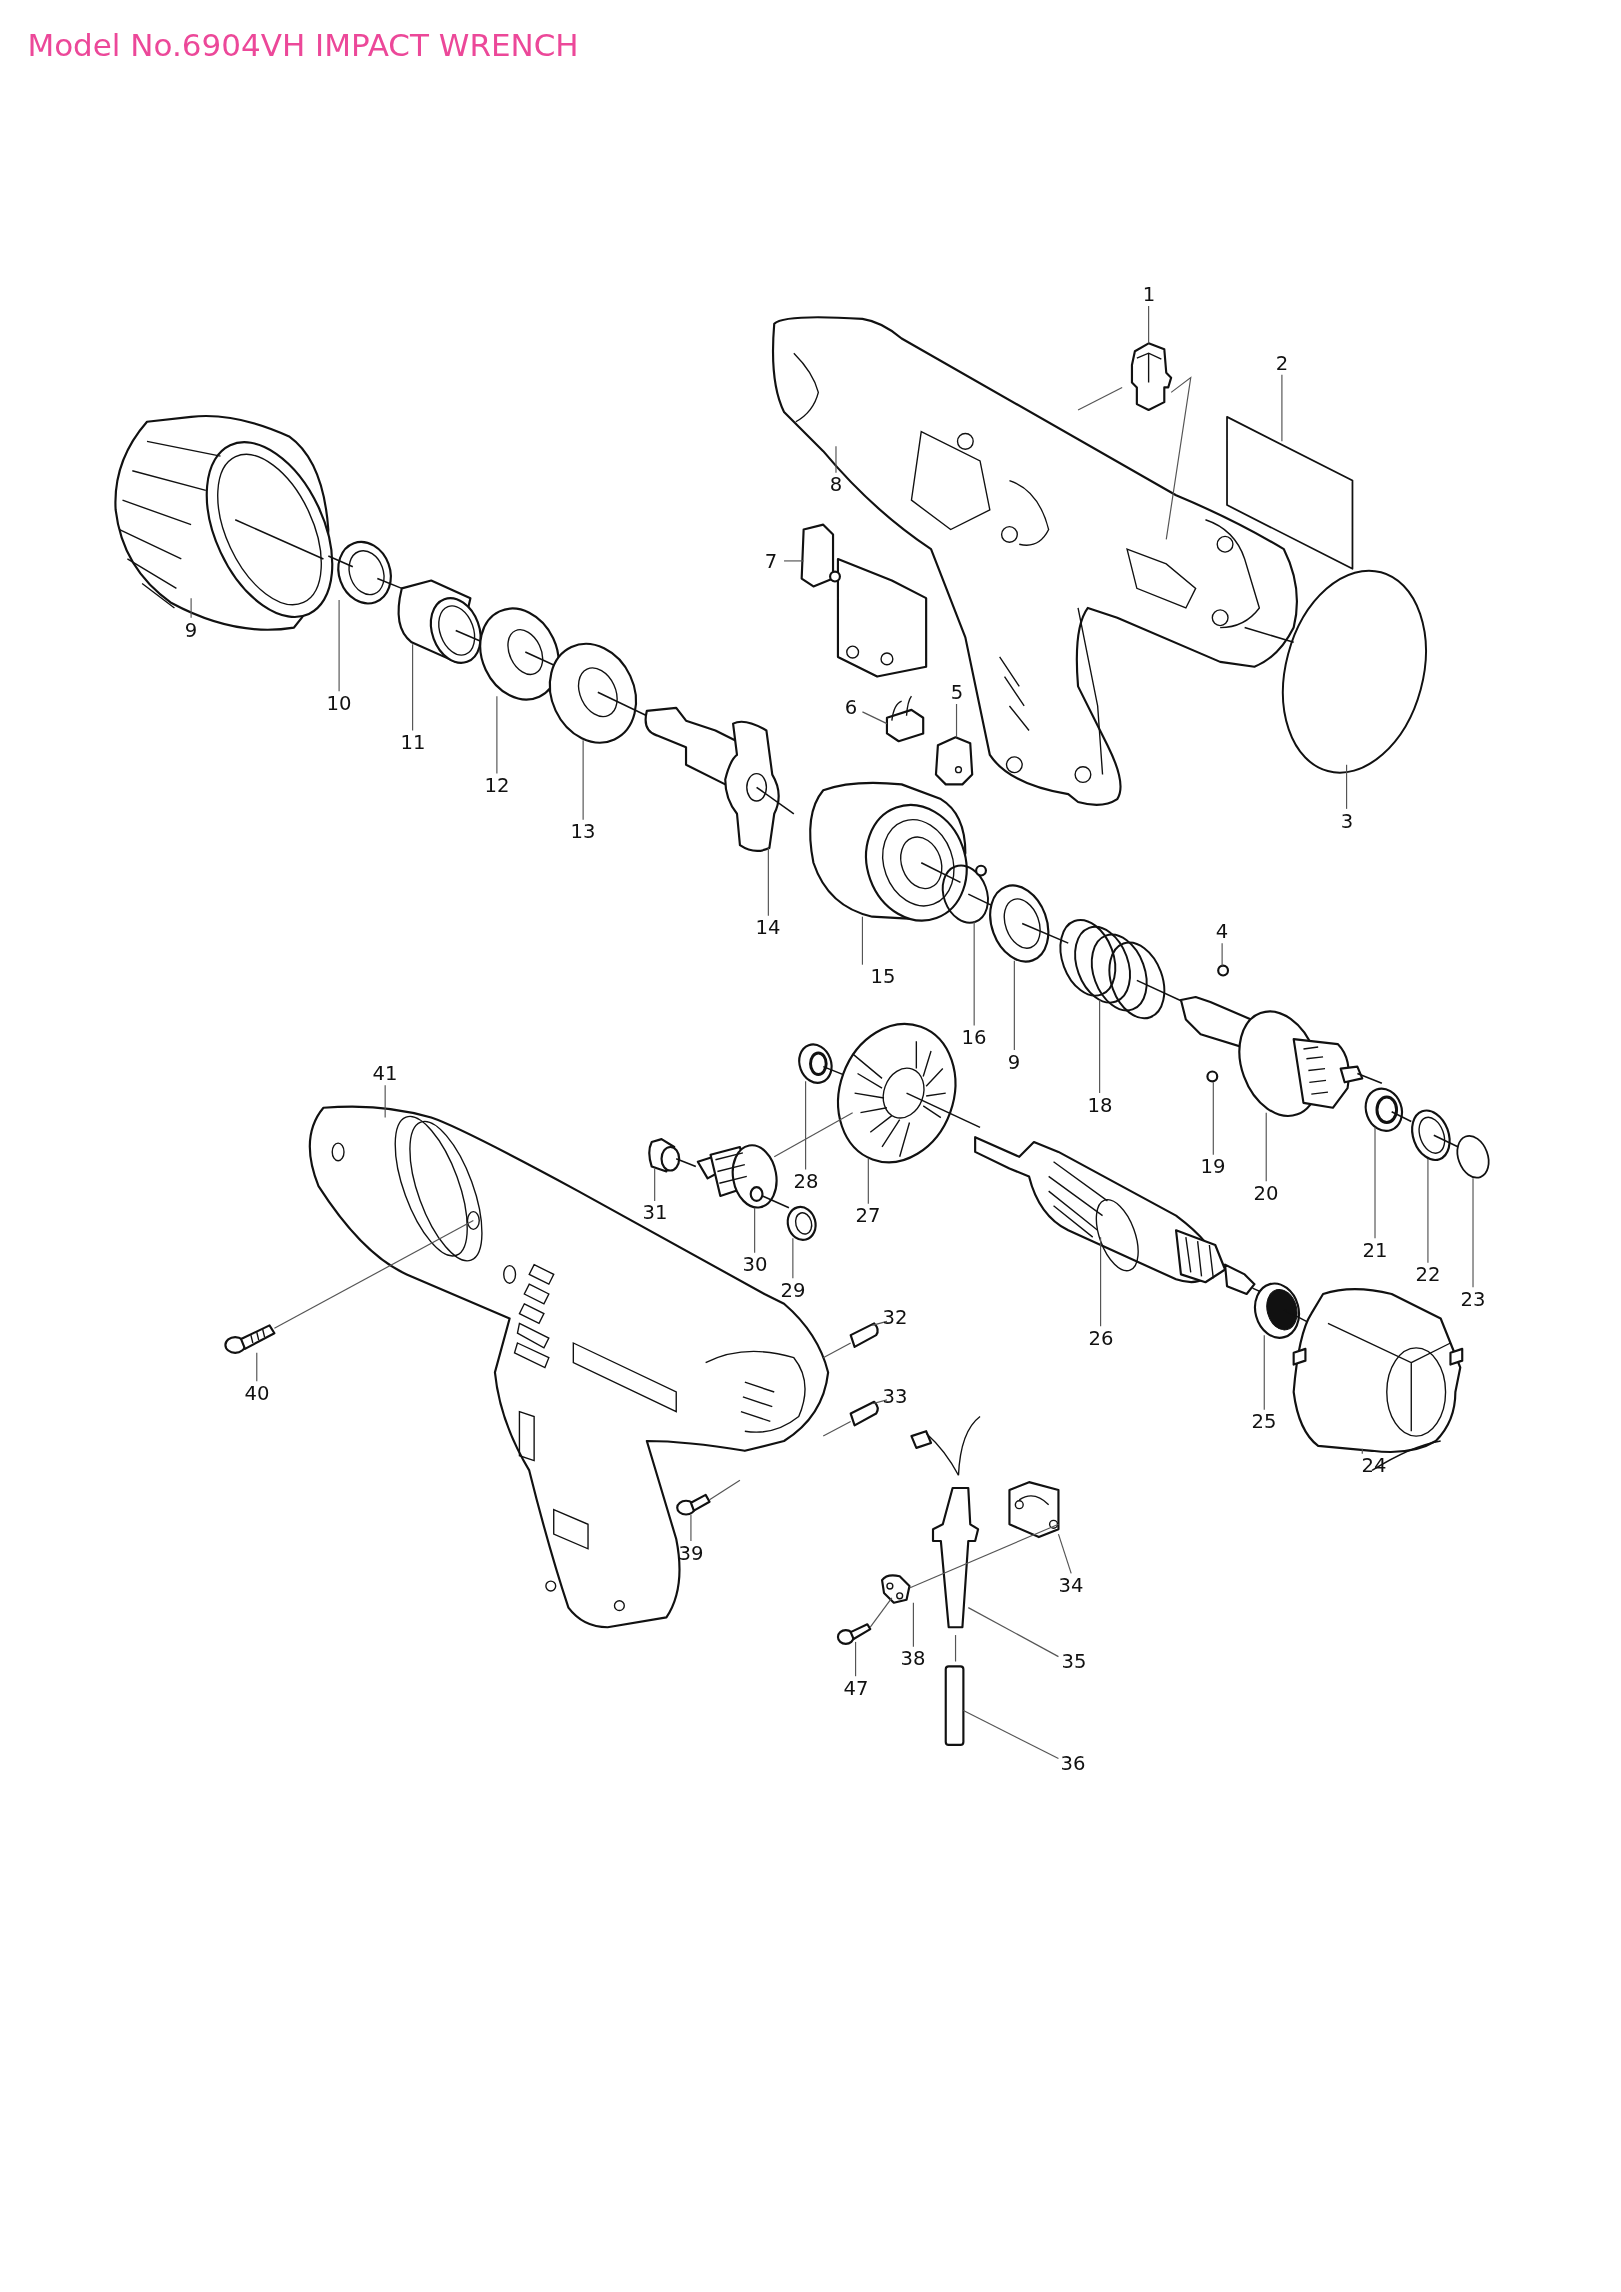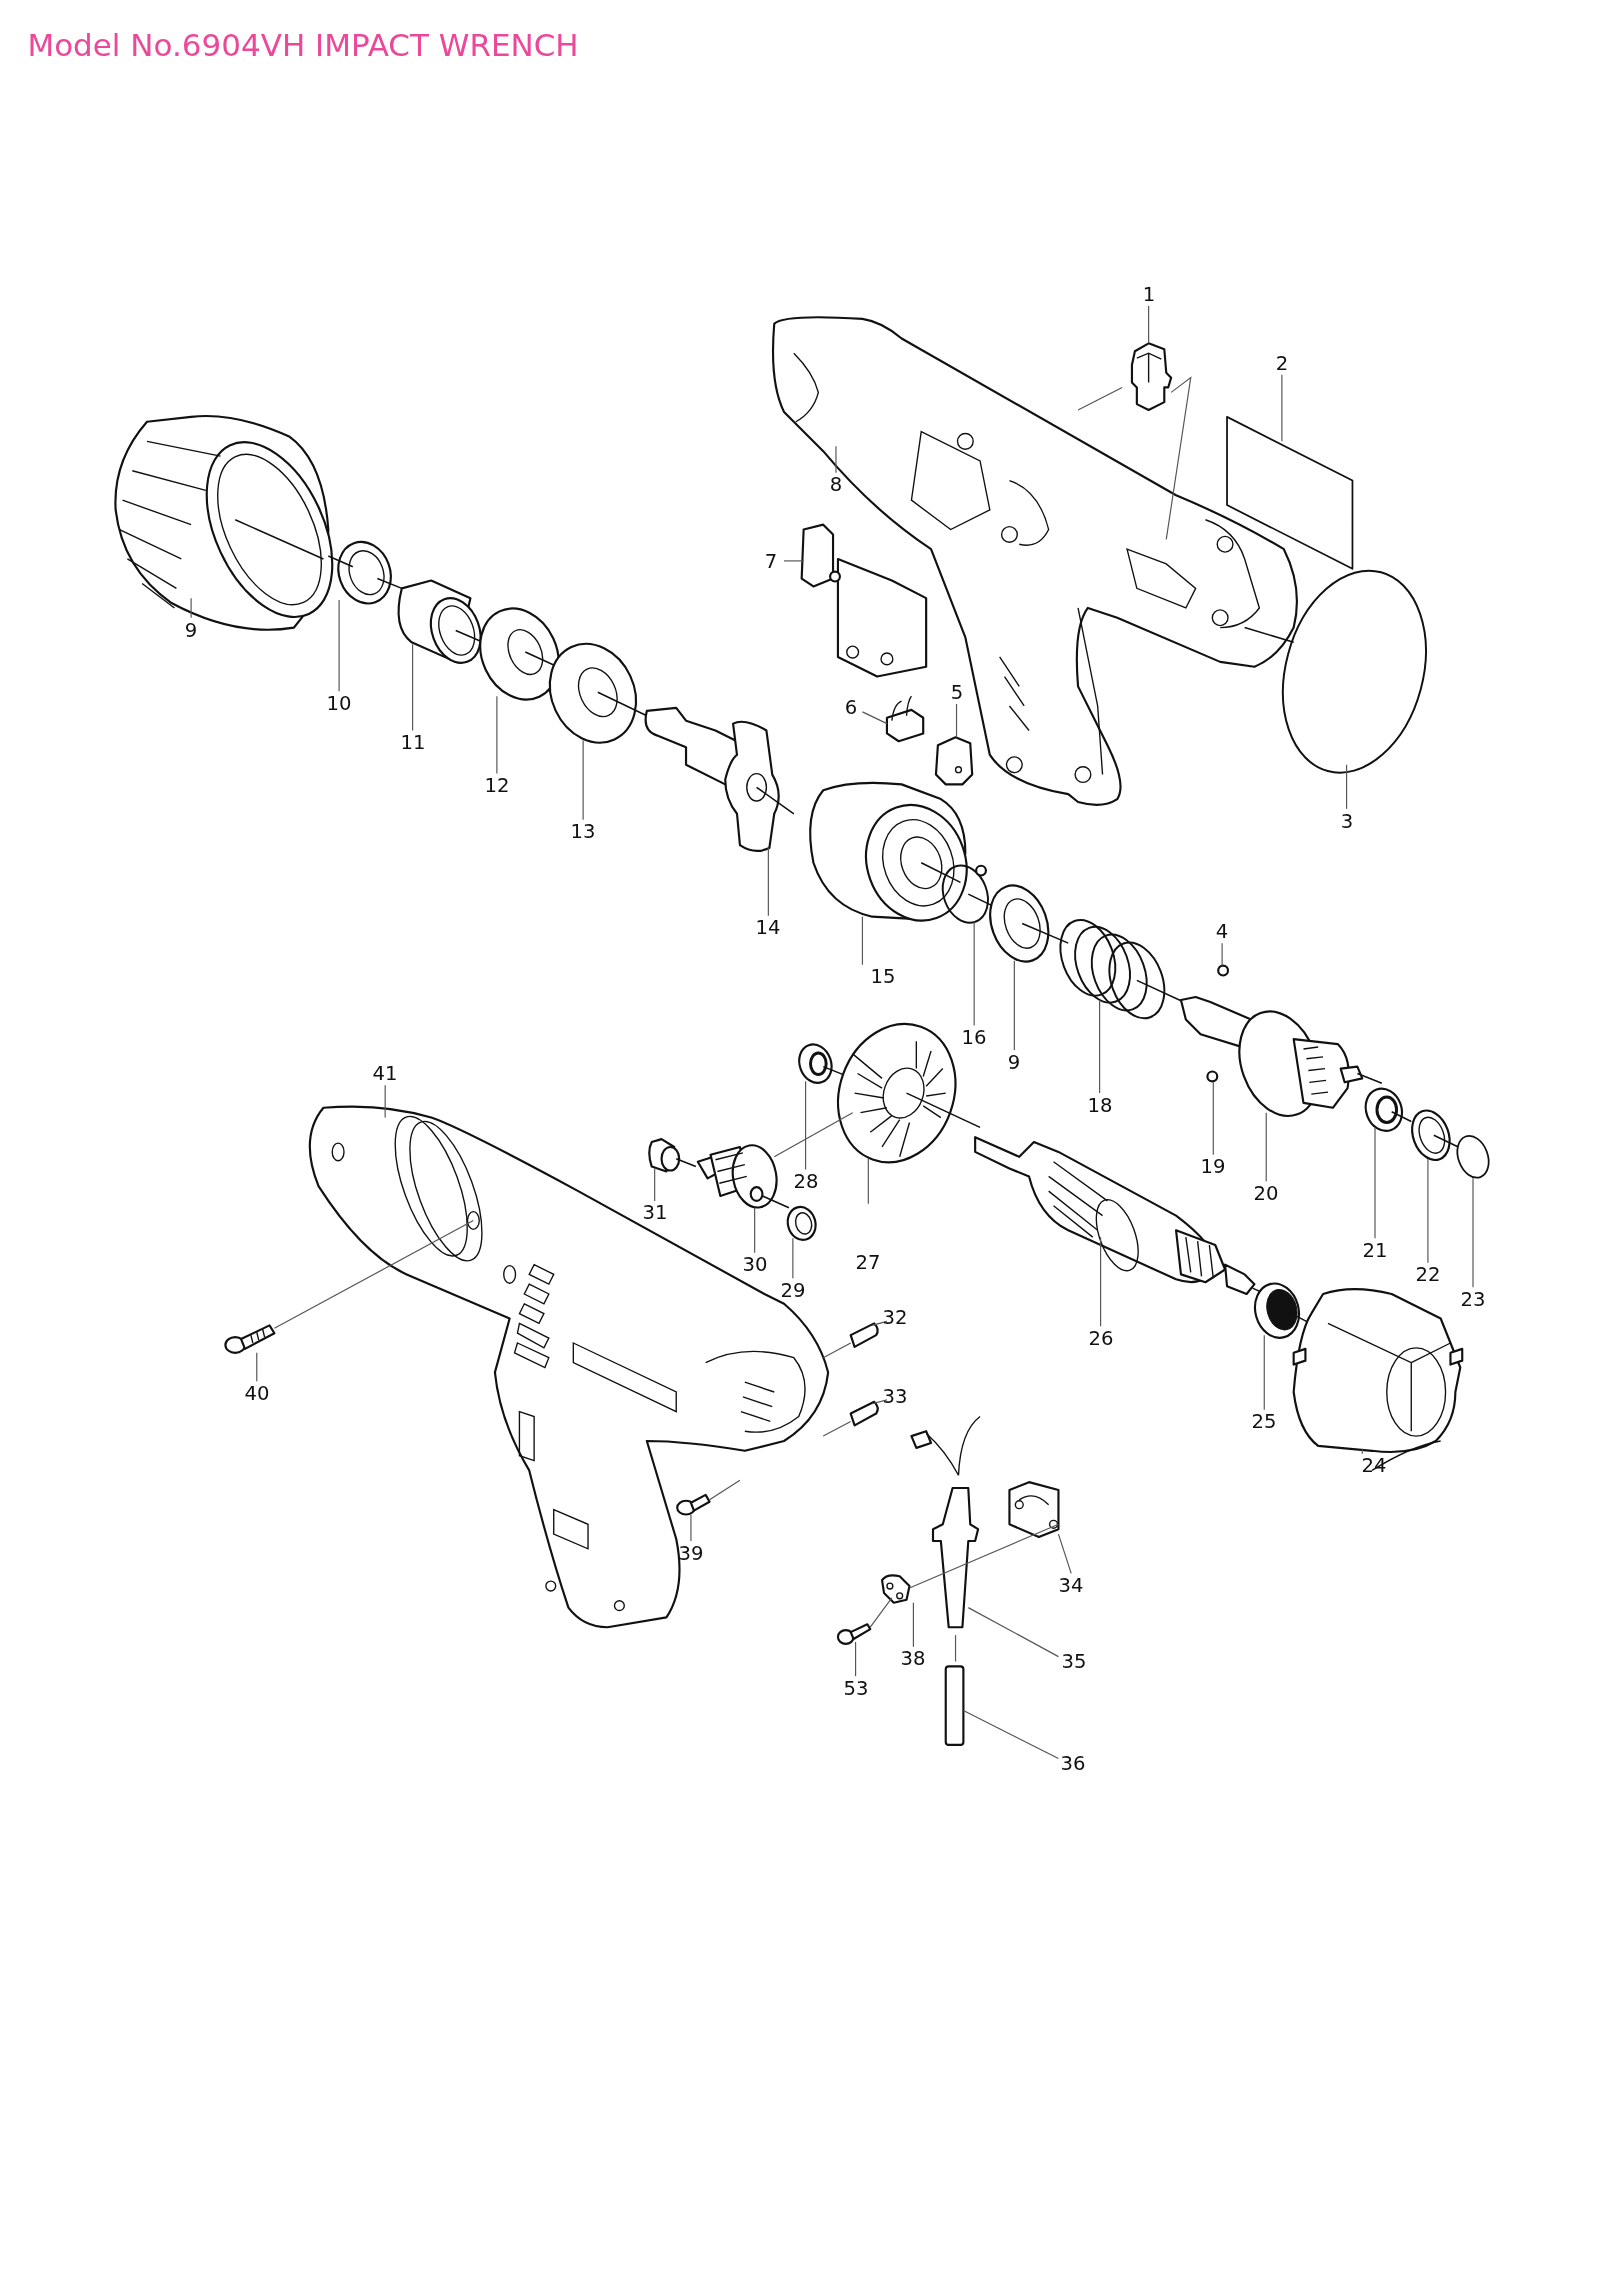--- a/index.html
+++ b/index.html
@@ -369,28 +369,28 @@
 <div class="lbl" style="left:1014px;top:1062px;">9</div>
 <div class="lbl" style="left:1100px;top:1105px;">18</div>
 <div class="lbl" style="left:1213px;top:1166px;">19</div>
 <div class="lbl" style="left:1266px;top:1193px;">20</div>
 <div class="lbl" style="left:1375px;top:1250px;">21</div>
 <div class="lbl" style="left:1428px;top:1274px;">22</div>
 <div class="lbl" style="left:1473px;top:1299px;">23</div>
 <div class="lbl" style="left:1374px;top:1465px;text-align:center;">24</div>
 <div class="lbl" style="left:1264px;top:1421px;">25</div>
 <div class="lbl" style="left:1101px;top:1338px;">26</div>
-<div class="lbl" style="left:868px;top:1215px;margin-top:47px;">27</div>
+<div class="lbl" style="left:868px;top:1215px;">27</div>
 <div class="lbl" style="left:806px;top:1181px;text-align:right;">28</div>
 <div class="lbl" style="left:793px;top:1290px;">29</div>
 <div class="lbl" style="left:755px;top:1264px;">30</div>
 <div class="lbl" style="left:655px;top:1212px;">31</div>
 <div class="lbl" style="left:895px;top:1317px;">32</div>
 <div class="lbl" style="left:895px;top:1396px;">33</div>
 <div class="lbl" style="left:1071px;top:1585px;">34</div>
 <div class="lbl" style="left:1074px;top:1661px;">35</div>
 <div class="lbl" style="left:1073px;top:1763px;">36</div>
-<div class="lbl" style="left:856px;top:1688px;">53</div>
+<div class="lbl" style="left:856px;top:1688px;">47</div>
 <div class="lbl" style="left:913px;top:1658px;">38</div>
 <div class="lbl" style="left:691px;top:1553px;">39</div>
 <div class="lbl" style="left:257px;top:1393px;">40</div>
 <div class="lbl" style="left:385px;top:1073px;">41</div>
 
 
 </body></html>

